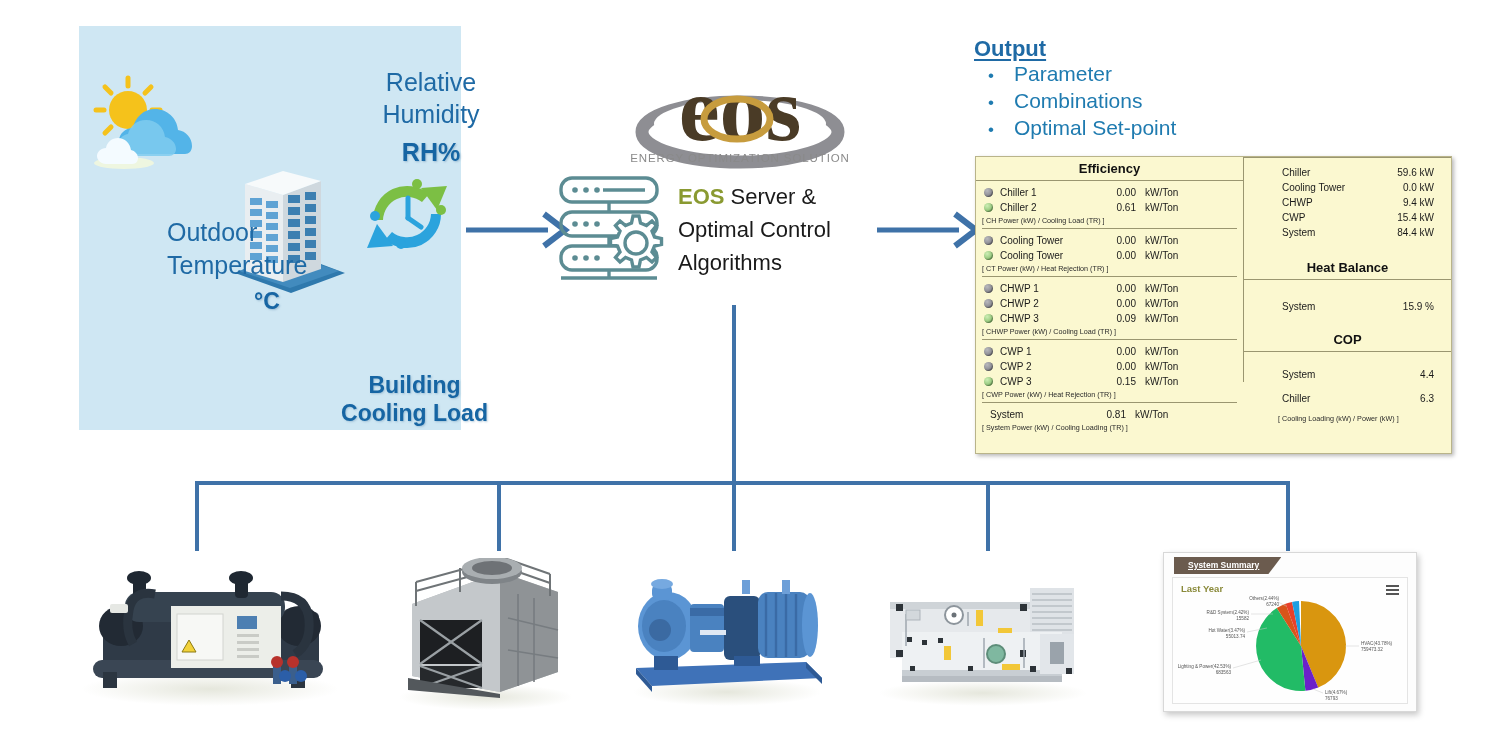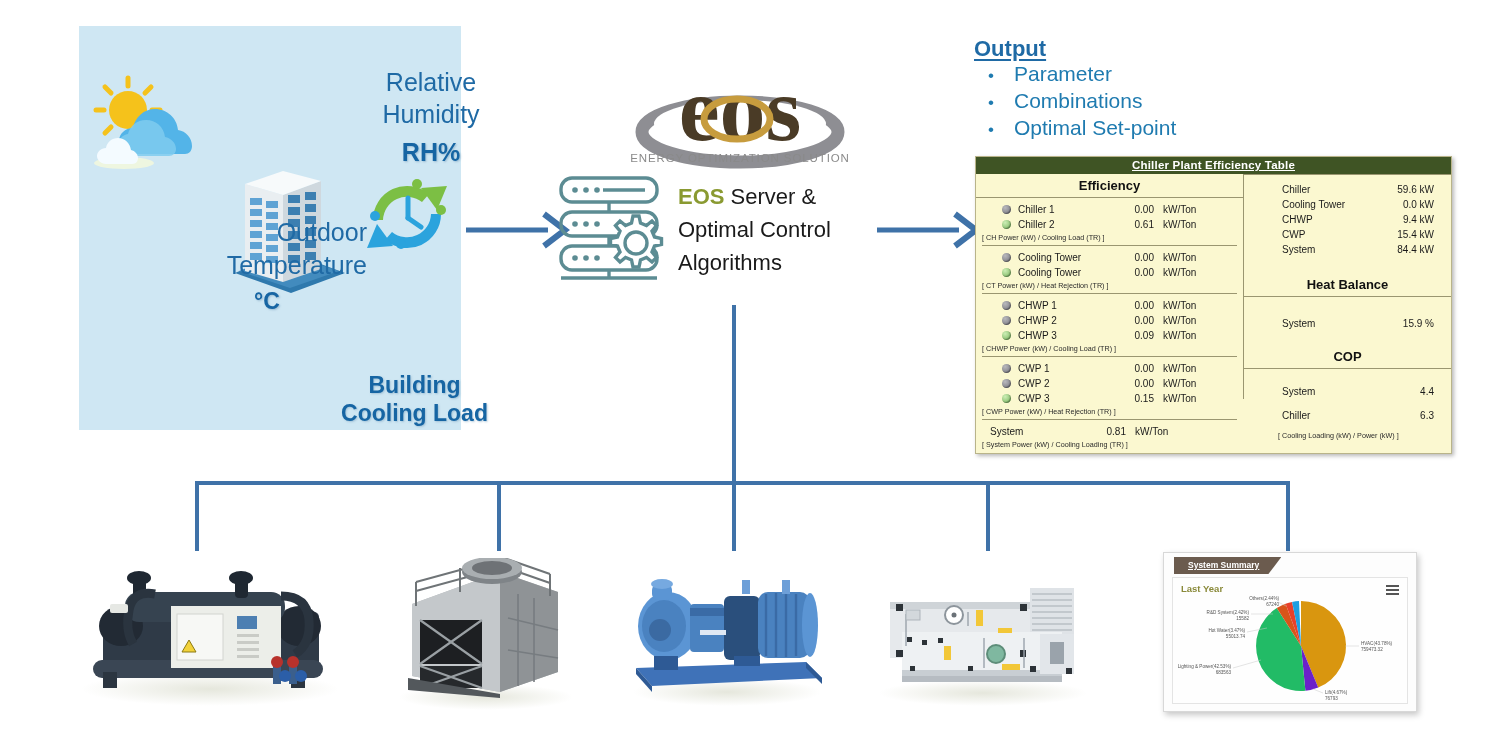--- a/index.html
+++ b/index.html
@@ -7,21 +7,21 @@
        font-family:"Liberation Sans","DejaVu Sans",sans-serif;}
 
   .abs{position:absolute;}
 
   
   #input-panel{left:79px;top:26px;width:382px;height:404px;background:#cfe7f3;}
   #rh-label{left:262px;top:40px;width:180px;text-align:center;color:#1f6aa5;
             font-size:25px;line-height:32px;font-weight:400;}
   #rh-value{left:262px;top:112px;width:180px;text-align:center;color:#1665a3;
             font-size:25px;font-weight:700;text-shadow:1px 1px 2px rgba(120,160,190,.6);}
-  #ot-label{left:88px;top:190px;width:200px;text-align:right;color:#1f6aa5;
+  #ot-label{left:88px;top:190px;width:200px;text-align:left;color:#1f6aa5;
             font-size:25px;line-height:33px;}
   #ot-value{left:88px;top:262px;width:200px;text-align:center;color:#1665a3;
             font-size:23px;font-weight:700;text-shadow:1px 1px 2px rgba(120,160,190,.6);}
   #bcl-label{left:228px;top:345px;width:215px;text-align:center;color:#1665a3;
              font-size:23px;line-height:28px;font-weight:700;
              text-shadow:1px 1px 2px rgba(120,160,190,.5);}
 
   
   #eos-wordmark{left:600px;top:62px;width:280px;height:112px;}
   #eos-tagline{left:600px;top:152px;width:280px;text-align:center;color:#8a8a8a;
@@ -40,21 +40,21 @@
   #cpet{left:975px;top:156px;width:475px;height:296px;
         background:#fbf8d0;border:1px solid #b9b48a;box-shadow:2px 2px 4px rgba(0,0,0,.28);}
   #cpet-title{height:17px;background:#3f5424;color:#ffffff;font-size:11.5px;font-weight:700;
               text-align:center;line-height:17px;text-decoration:underline;letter-spacing:.2px;}
   #cpet-body{display:flex;height:225px;}
   #col-eff{width:267px;border-right:1px solid #9a9670;position:relative;}
   #col-pwr{flex:1;position:relative;}
   .sec-head{font-size:13px;font-weight:700;text-align:center;padding:4px 0 4px;color:#111;}
   .hr{height:1px;background:#9a9670;margin:0 6px;}
   .hr2{height:1px;background:#9a9670;margin:0;}
-  .eff-row{display:flex;align-items:center;font-size:10px;color:#1a1a1a;height:15px;padding-left:26px;}
+  .eff-row{display:flex;align-items:center;font-size:10px;color:#1a1a1a;height:15px;padding-left:8px;}
   .dot{width:9px;height:9px;border-radius:50%;margin-right:7px;flex:0 0 9px;
        box-shadow:inset -1px -1px 1px rgba(0,0,0,.35);}
   .dot.off{background:radial-gradient(circle at 35% 30%,#b9b9bd,#6e6e77);}
   .dot.on{background:radial-gradient(circle at 35% 30%,#cdeeb5,#6fae55);}
   .eff-name{width:98px;}
   .eff-val{width:38px;text-align:right;}
   .eff-unit{margin-left:9px;}
   .note{font-size:7.2px;color:#2a2a2a;padding-left:6px;margin:1px 0 3px;}
   .grp{padding-top:4px;}
   .pwr-row{display:flex;font-size:10px;color:#1a1a1a;height:15px;padding-left:38px;}
@@ -244,21 +244,20 @@
     <span class="out-bullet" style="width:46px;text-align:center;">•</span>
     <span class="out-item">Combinations</span>
   </div>
   <div style="display:flex;align-items:baseline;height:27px;">
     <span class="out-bullet" style="width:46px;text-align:center;">•</span>
     <span class="out-item">Optimal Set-point</span>
   </div>
 </div>
 
 <div class="abs" id="cpet">
-  <div id="cpet-title">Chiller Plant Efficiency Table</div>
   <div id="cpet-body">
 
     <div id="col-eff">
       <div class="sec-head">Efficiency</div>
       <div class="hr2"></div>
 
       <div class="grp">
         <div class="eff-row">
           <span class="dot off"></span>
           <span class="eff-name">Chiller 1</span>

